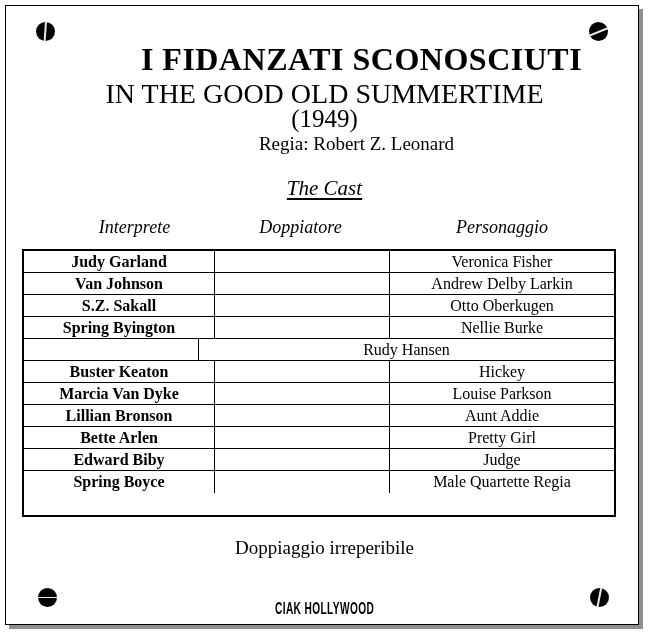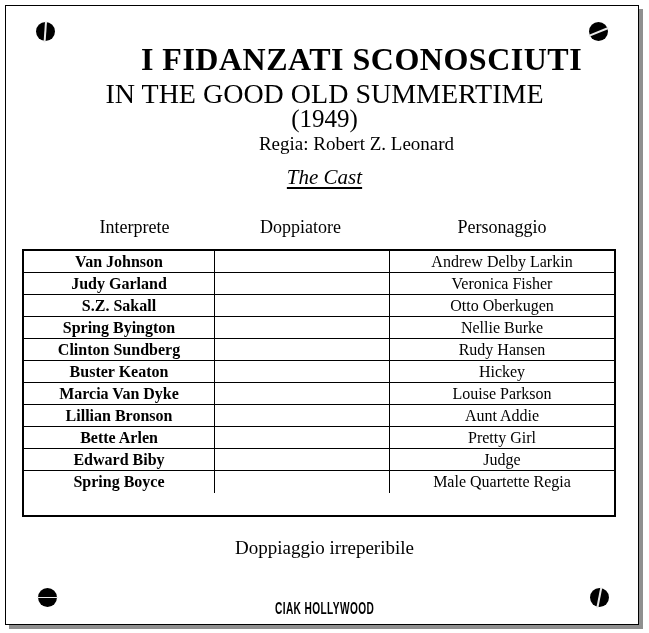--- a/index.html
+++ b/index.html
@@ -25,28 +25,28 @@
   .screw.tl{left:36px;top:22px;}   .screw.tl .slit{transform:rotate(94deg);}
   .screw.tr{left:589px;top:22px;}  .screw.tr .slit{transform:rotate(-22deg);}
   .screw.bl{left:38px;top:588px;}  .screw.bl .slit{transform:rotate(0deg);}
   .screw.br{left:590px;top:588px;} .screw.br .slit{transform:rotate(101deg);}
 
   .center{position:absolute;left:0;width:649px;text-align:center;line-height:1.05;}
   .title-main{top:43px;font-size:32px;font-weight:bold;letter-spacing:0.5px;padding-left:37px;}
   .title-orig{top:79px;font-size:28px;text-align:center;}
   .title-year{top:106px;font-size:25px;}
   .title-director{top:134px;font-size:19px;margin-left:32px;}
-  .cast-heading{top:166px;font-size:21px;font-style:italic;}
+  .cast-heading{top:177px;font-size:21px;font-style:italic;}
   .cast-heading span{text-decoration:underline;text-underline-offset:3px;}
   .note{top:538px;font-size:19px;}
 
   
   .col-headers{
     position:absolute;left:22px;top:217px;width:594px;height:24px;
-    display:flex;font-size:18px;
+    display:flex;font-style:italic;font-size:18px;
   }
   .col-headers .col{text-align:center;}
   .col-headers .col.c1{width:191px;position:relative;left:17px;}
   .col-headers .col.c2{width:175px;}
   .col-headers .col.c3{flex:1;}
 
   
   .cast-table{
     position:absolute;left:22px;top:249px;width:590px;height:264px;
     border:2px solid #000;background:#fff;
@@ -99,41 +99,40 @@
 <div class="center cast-heading"><span>The Cast</span></div>
 
 <div class="col-headers">
   <div class="col c1">Interprete</div>
   <div class="col c2">Doppiatore</div>
   <div class="col c3">Personaggio</div>
 </div>
 
 <div class="cast-table">
   <div class="trow">
+    <div class="cell c1">Judy Garland</div>
+    <div class="cell c2"></div>
+    <div class="cell c3">Veronica Fisher</div>
+  </div>
+  <div class="trow">
     <div class="cell c1">Van Johnson</div>
     <div class="cell c2"></div>
     <div class="cell c3">Andrew Delby Larkin</div>
-  </div>
-  <div class="trow">
-    <div class="cell c1">Judy Garland</div>
-    <div class="cell c2"></div>
-    <div class="cell c3">Veronica Fisher</div>
   </div>
   <div class="trow">
     <div class="cell c1">S.Z. Sakall</div>
     <div class="cell c2"></div>
     <div class="cell c3">Otto Oberkugen</div>
   </div>
   <div class="trow">
     <div class="cell c1">Spring Byington</div>
     <div class="cell c2"></div>
     <div class="cell c3">Nellie Burke</div>
   </div>
   <div class="trow">
-    <div class="cell c1">Clinton Sundberg</div>
     <div class="cell c2"></div>
     <div class="cell c3">Rudy Hansen</div>
   </div>
   <div class="trow">
     <div class="cell c1">Buster Keaton</div>
     <div class="cell c2"></div>
     <div class="cell c3">Hickey</div>
   </div>
   <div class="trow">
     <div class="cell c1">Marcia Van Dyke</div>

